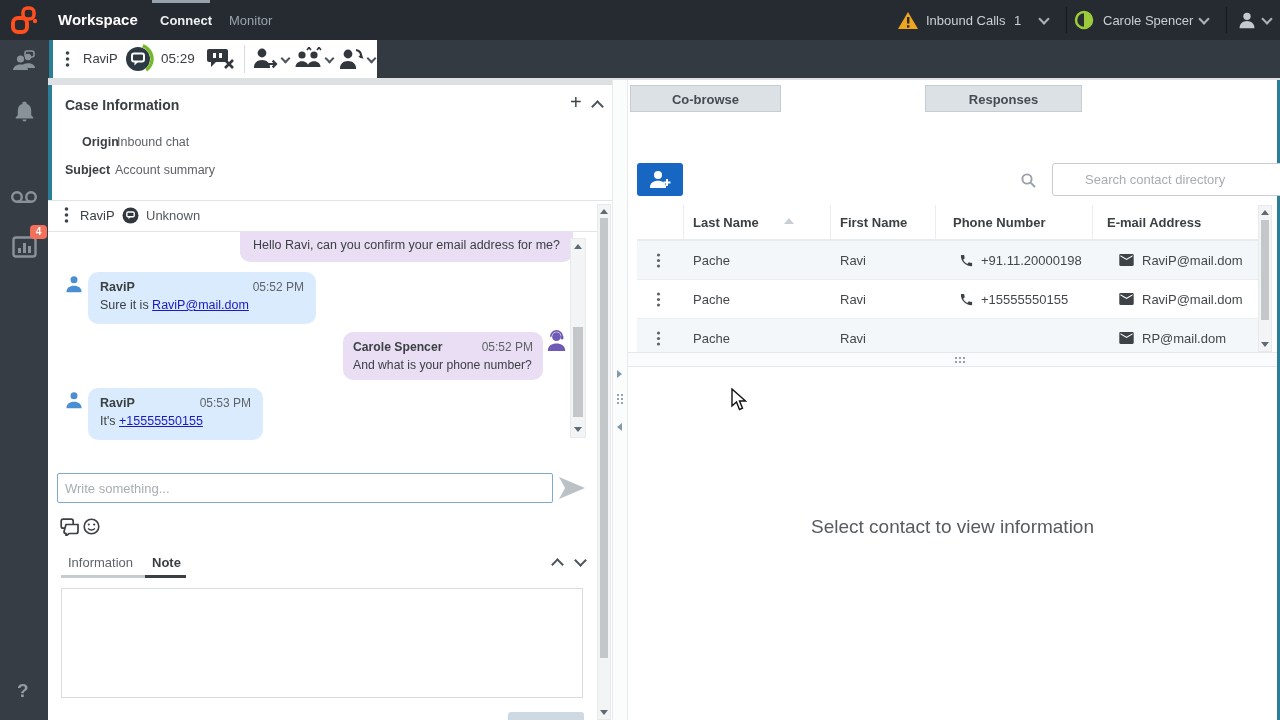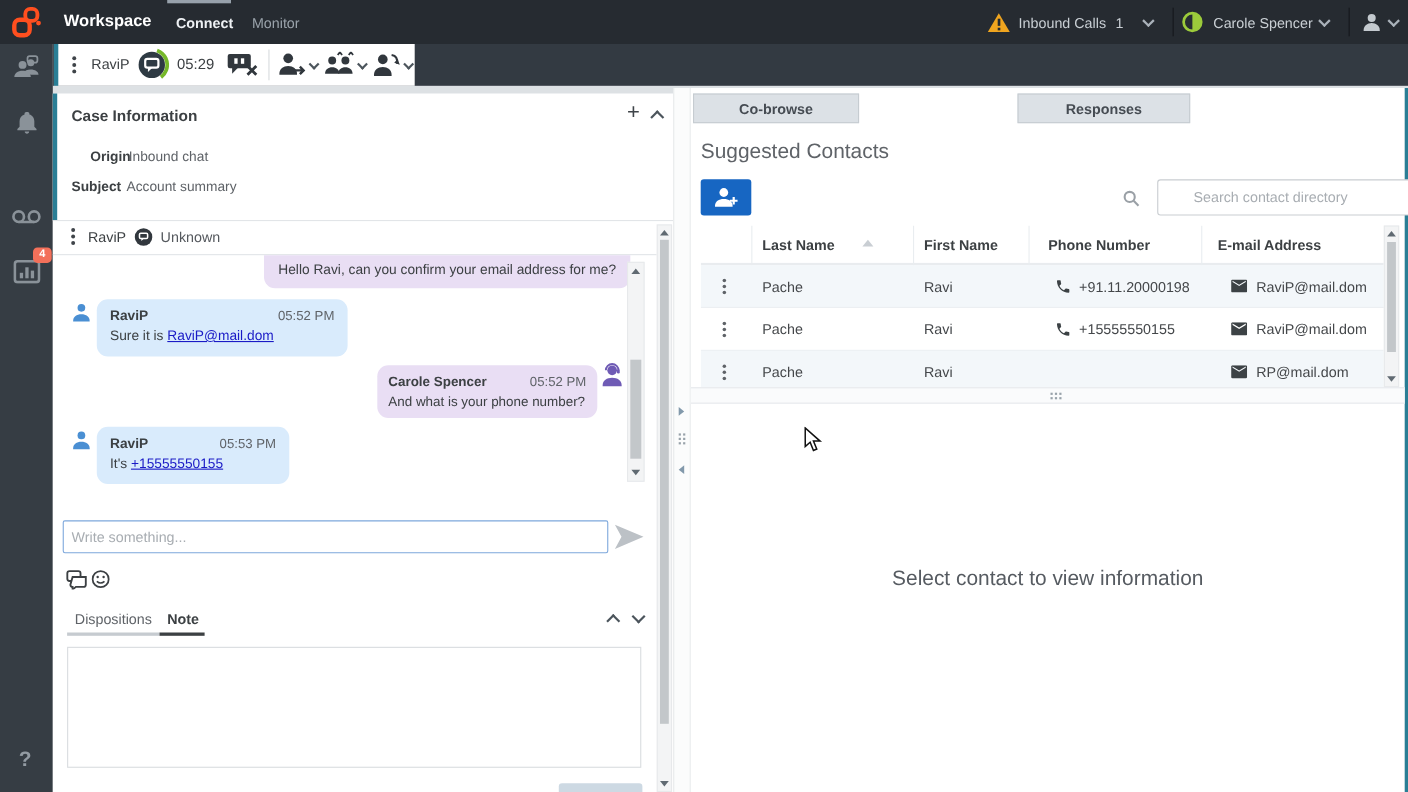--- a/index.html
+++ b/index.html
@@ -253,21 +253,21 @@
       <rect x="1.2" y="1.2" width="12" height="9" rx="2" fill="none" stroke="#3c4043" stroke-width="1.7"></rect>
       <path d="M6 6.5 h12 v7 a2 2 0 0 1 -2 2 h-7 l-3 2.5 v-2.5 a2 2 0 0 1 -2 -2 z" fill="#fff" stroke="#3c4043" stroke-width="1.7"></path>
     </svg>
     <svg class="abs" style="left:35px;top:433px;" width="17" height="17" viewBox="0 0 17 17">
       <circle cx="8.5" cy="8.5" r="7.3" fill="none" stroke="#3c4043" stroke-width="1.6"></circle>
       <circle cx="5.8" cy="6.5" r="1.1" fill="#3c4043"></circle>
         <circle cx="11.2" cy="6.5" r="1.1" fill="#3c4043"></circle>
       <path d="M5 10.5 q3.5 3 7 0" fill="none" stroke="#3c4043" stroke-width="1.4"></path>
     </svg>
 
-    <div class="abs nw" style="left:20px;top:470px;color:#5f6368;">Dispositions</div>
+    <div class="abs nw" style="left:20px;top:470px;color:#5f6368;">Information</div>
     <div class="abs nw" style="left:104px;top:470px;font-weight:bold;color:#3c4043;">Note</div>
     <div class="abs underline-bar" style="left:13px;top:490px;width:84px;background:#c6cbd0;"></div>
     <div class="abs underline-bar" style="left:97px;top:490px;width:41px;background:#3c4043;"></div>
     <span class="abs chev dark up" style="left:505px;top:475px;width:7px;height:7px;"></span>
     <span class="abs chev dark" style="left:528px;top:471px;width:7px;height:7px;"></span>
 
     <div class="abs" style="left:13px;top:503px;width:522px;height:110px;border:1px solid #d9dcdf;box-sizing:border-box;background:#fff;"></div>
     <div class="abs" style="left:460px;top:627px;width:76px;height:8px;background:#cdd9e3;border-radius:3px 3px 0 0;"></div>
 
     <div class="abs sb-track" style="left:549px;top:119px;width:14px;height:516px;">
@@ -282,21 +282,20 @@
     <span class="abs gripV" style="left:4px;top:314px;"></span>
     <span class="abs triL" style="left:4px;top:343px;"></span>
   </div>
 
   <div class="abs" id="right-panel">
     <div class="abs teal-stripe" style="left:649px;top:0;width:3px;height:640px;"></div>
 
     <div class="abs rtab" style="left:2px;top:5px;width:151px;">Co-browse</div>
     <div class="abs rtab" style="left:297px;top:5px;width:157px;">Responses</div>
 
-    <div class="abs nw" style="left:9px;top:48px;font-size:19px;color:#5f6368;">Suggested Contacts</div>
 
     <div class="abs btn" style="left:9px;top:83px;width:46px;height:33px;background:#1766c2;">
       <svg style="margin-top:6px;" width="24" height="21" viewBox="0 0 24 21">
         <circle cx="10" cy="6" r="4" fill="#fff"></circle>
         <path d="M2 18c0-3.8 3.4-6.2 8-6.2s8 2.4 8 6.2v1H2z" fill="#fff"></path>
         <path d="M19 10v7 M15.5 13.5h7" stroke="#fff" stroke-width="2"></path>
       </svg>
     </div>
 
     <input class="abs fld" style="left: 384px; top: 83px; width: 260px; height: 33px; padding-left: 32px; margin-left: 40px;" placeholder="Search contact directory">

